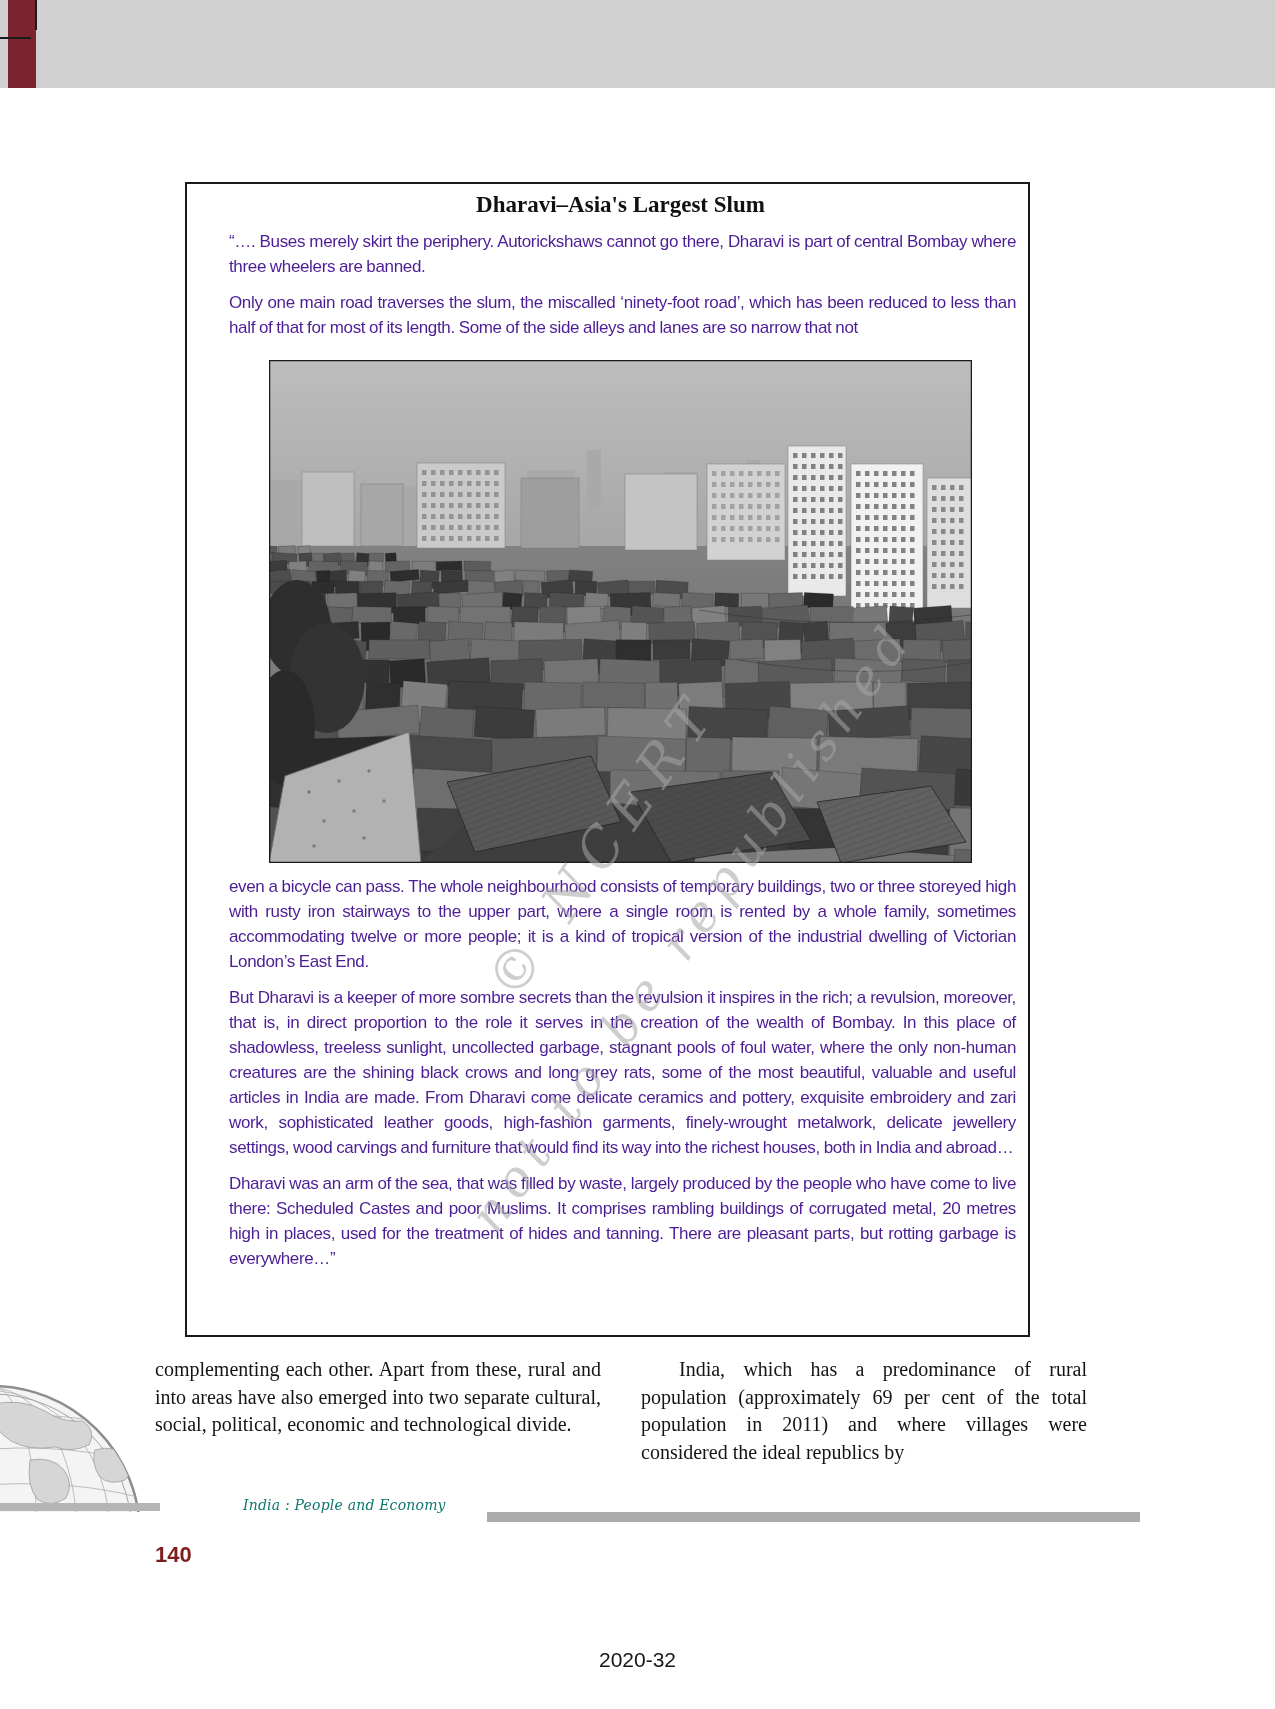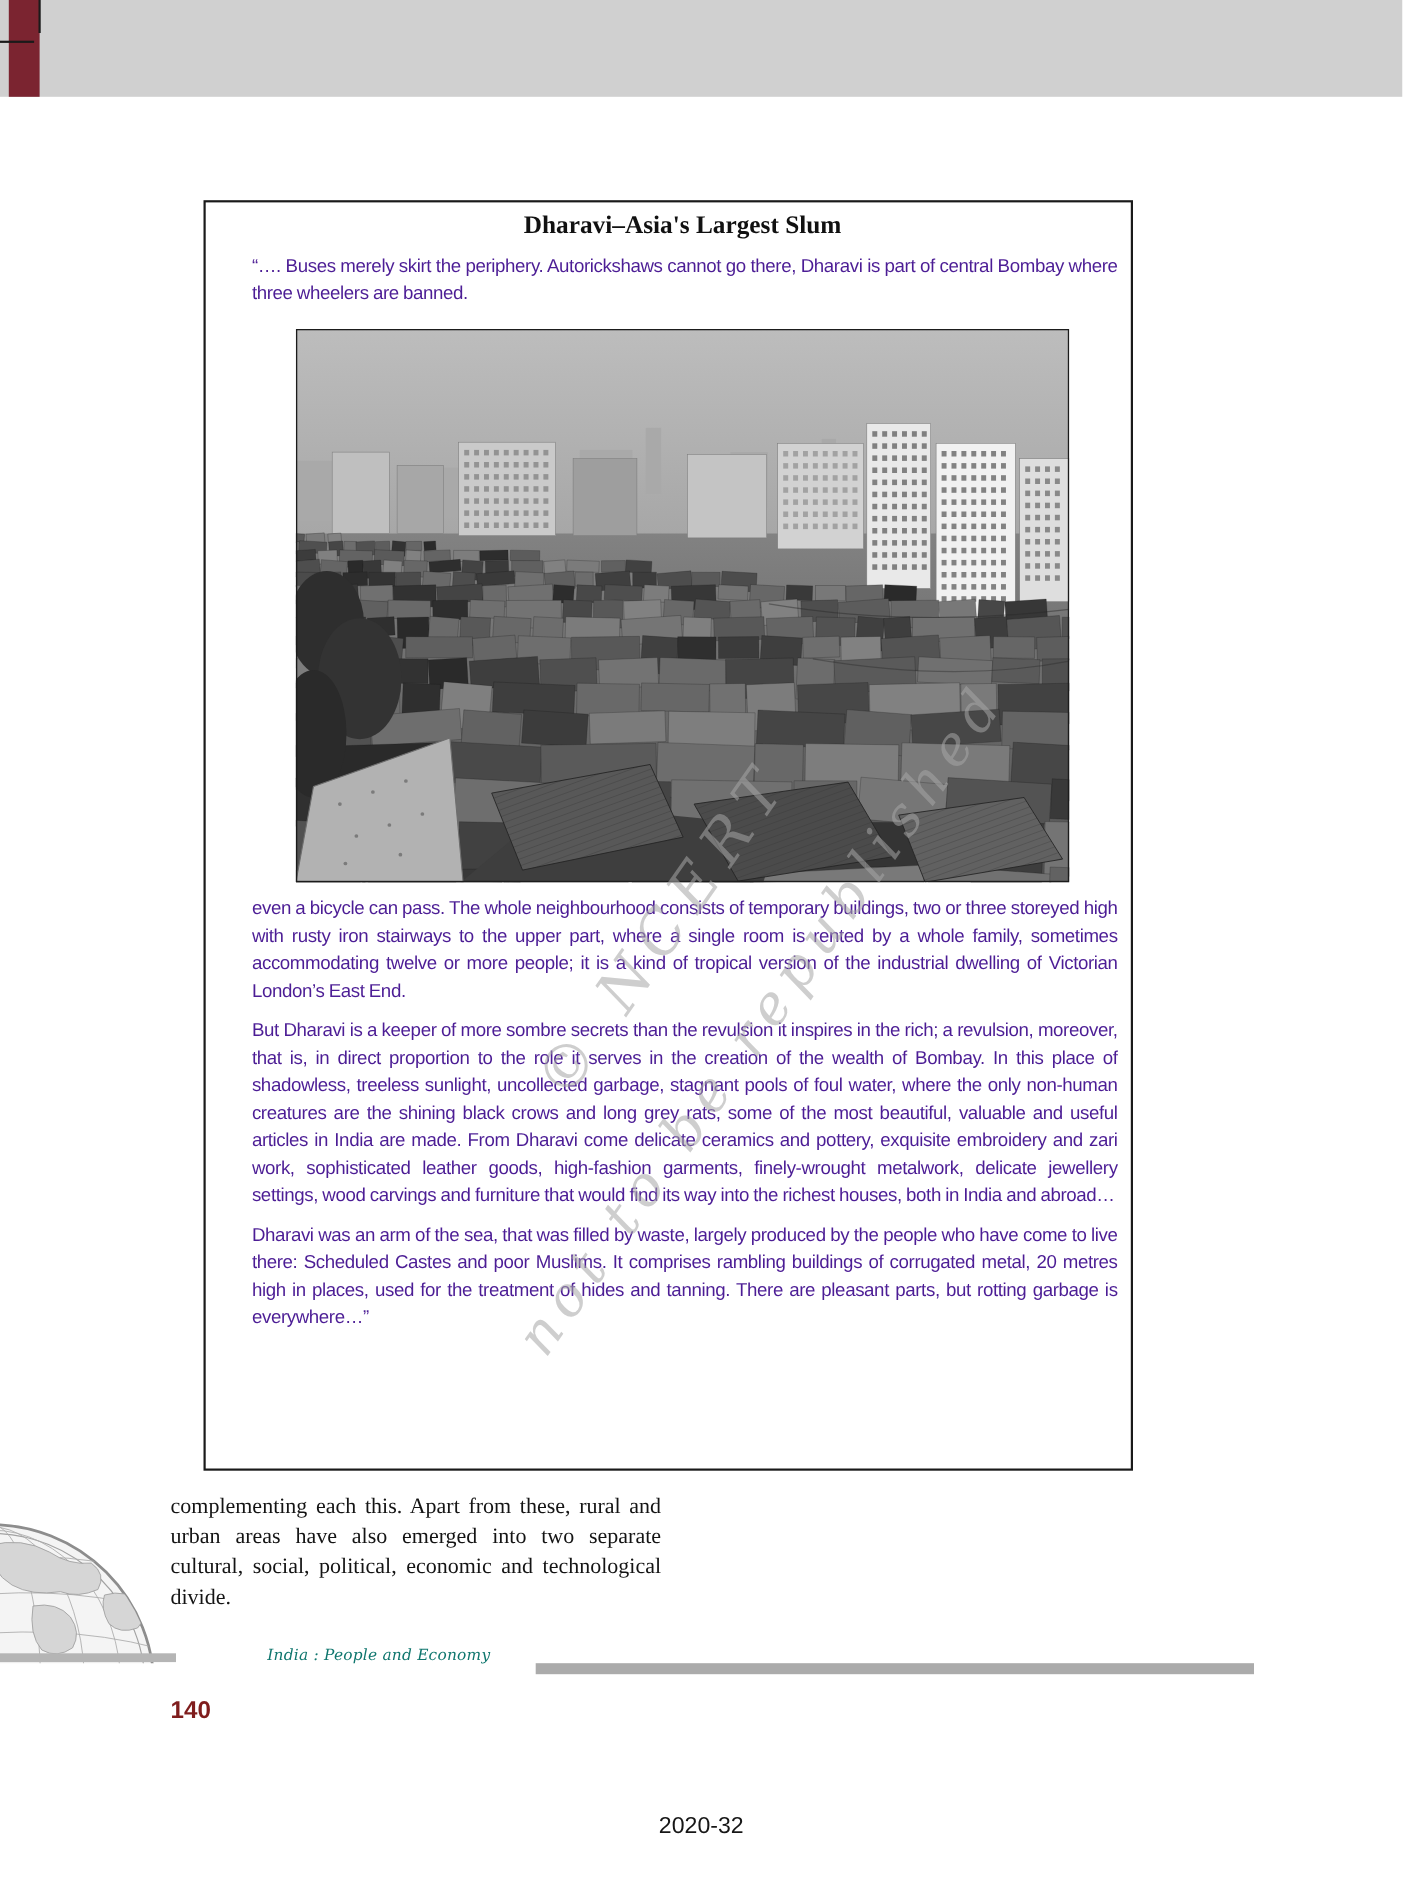--- a/index.html
+++ b/index.html
@@ -69,20 +69,21 @@
 <body>
 
 <div class="bleed-band"></div>
 <div class="chapter-tab"></div>
 <div class="crop-v"></div>
 <div class="crop-h"></div>
 
 <div class="excerpt-box">
   <p class="excerpt-title">Dharavi–Asia's Largest Slum</p>
   <p class="bx">“…. Buses merely skirt the periphery. Autorickshaws cannot go there, Dharavi is part of central Bombay where three wheelers are banned.</p>
+  <p class="bx">Only one main road traverses the slum, the miscalled ‘ninety-foot road’, which has been reduced to less than half of that for most of its length. Some of the side alleys and lanes are so narrow that not</p>
 
   <div class="photo-wrap" role="img" aria-label="Black-and-white aerial photograph of Dharavi: a dense sea of corrugated rooftops with multi-storey apartment blocks on the horizon">
     <svg id="slum-photo" viewBox="0 0 703 503" width="703" height="503">
       <defs>
         <linearGradient id="sky" x1="0" y1="0" x2="0" y2="1">
           <stop offset="0" stop-color="#bdbdbd"></stop>
             <stop offset="1" stop-color="#a4a4a4"></stop>
         </linearGradient>
         <linearGradient id="ground" x1="0" y1="0" x2="0" y2="1">
           <stop offset="0" stop-color="#828282"></stop>
@@ -668,21 +669,22 @@
 
   <p class="bx">even a bicycle can pass. The whole neighbourhood consists of temporary buildings, two or three storeyed high with rusty iron stairways to the upper part, where a single room is rented by a whole family, sometimes accommodating twelve or more people; it is a kind of tropical version of the industrial dwelling of Victorian London’s East End.</p>
   <p class="bx">But Dharavi is a keeper of more sombre secrets than the revulsion it inspires in the rich; a revulsion, moreover, that is, in direct proportion to the role it serves in the creation of the wealth of Bombay. In this place of shadowless, treeless sunlight, uncollected garbage, stagnant pools of foul water, where the only non-human creatures are the shining black crows and long grey rats, some of the most beautiful, valuable and useful articles in India are made. From Dharavi come delicate ceramics and pottery, exquisite embroidery and zari work, sophisticated leather goods, high-fashion garments, finely-wrought metalwork, delicate jewellery settings, wood carvings and furniture that would find its way into the richest houses, both in India and abroad…</p>
   <p class="bx">Dharavi was an arm of the sea, that was filled by waste, largely produced by the people who have come to live there: Scheduled Castes and poor Muslims. It comprises rambling buildings of corrugated metal, 20 metres high in places, used for the treatment of hides and tanning. There are pleasant parts, but rotting garbage is everywhere…”</p>
 </div>
 
 <span class="wm wm1">© NCERT</span>
 <span class="wm wm2">not to be republished</span>
 
 <div class="columns">
-  <div class="col col-left">complementing each this. Apart from these, rural and urban areas have also emerged into two separate cultural, social, political, economic and technological divide.</div>
+  <div class="col col-left">complementing each other. Apart from these, rural and into areas have also emerged into two separate cultural, social, political, economic and technological divide.</div>
+  <div class="col col-right">India, which has a predominance of rural population (approximately 69 per cent of the total population in 2011) and where villages were considered the ideal republics by</div>
 </div>
 
 <span class="page-number">140</span>
 <span class="book-title">India : People and Economy</span>
 <div class="footer-bar"></div>
 
 <svg class="globe" viewBox="0 0 160 132">
   <defs>
       <clipPath id="gclip">
         <circle cx="-8" cy="154" r="148"></circle>

